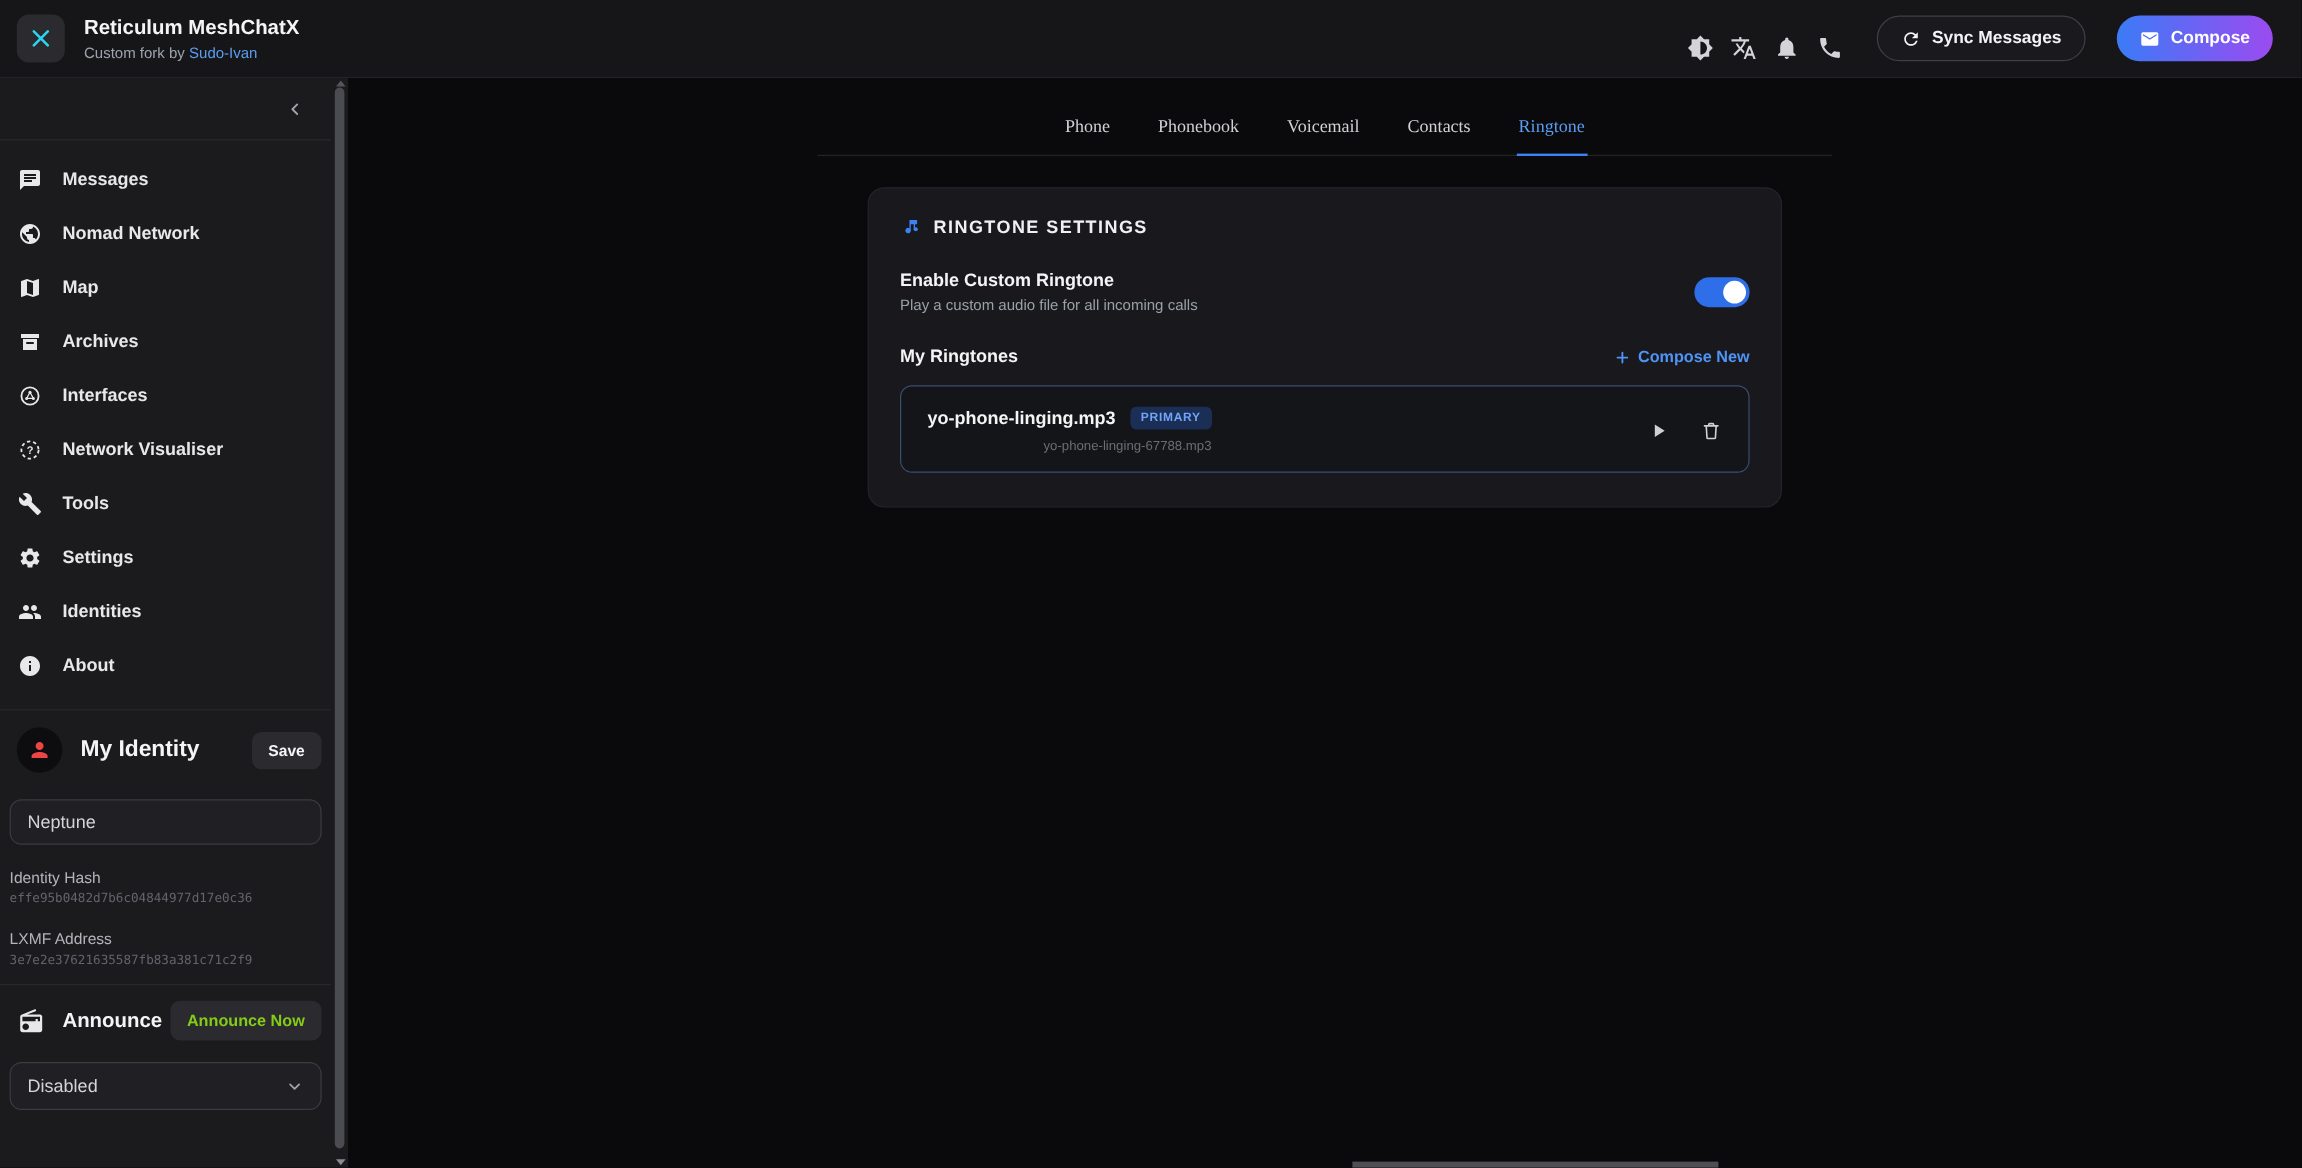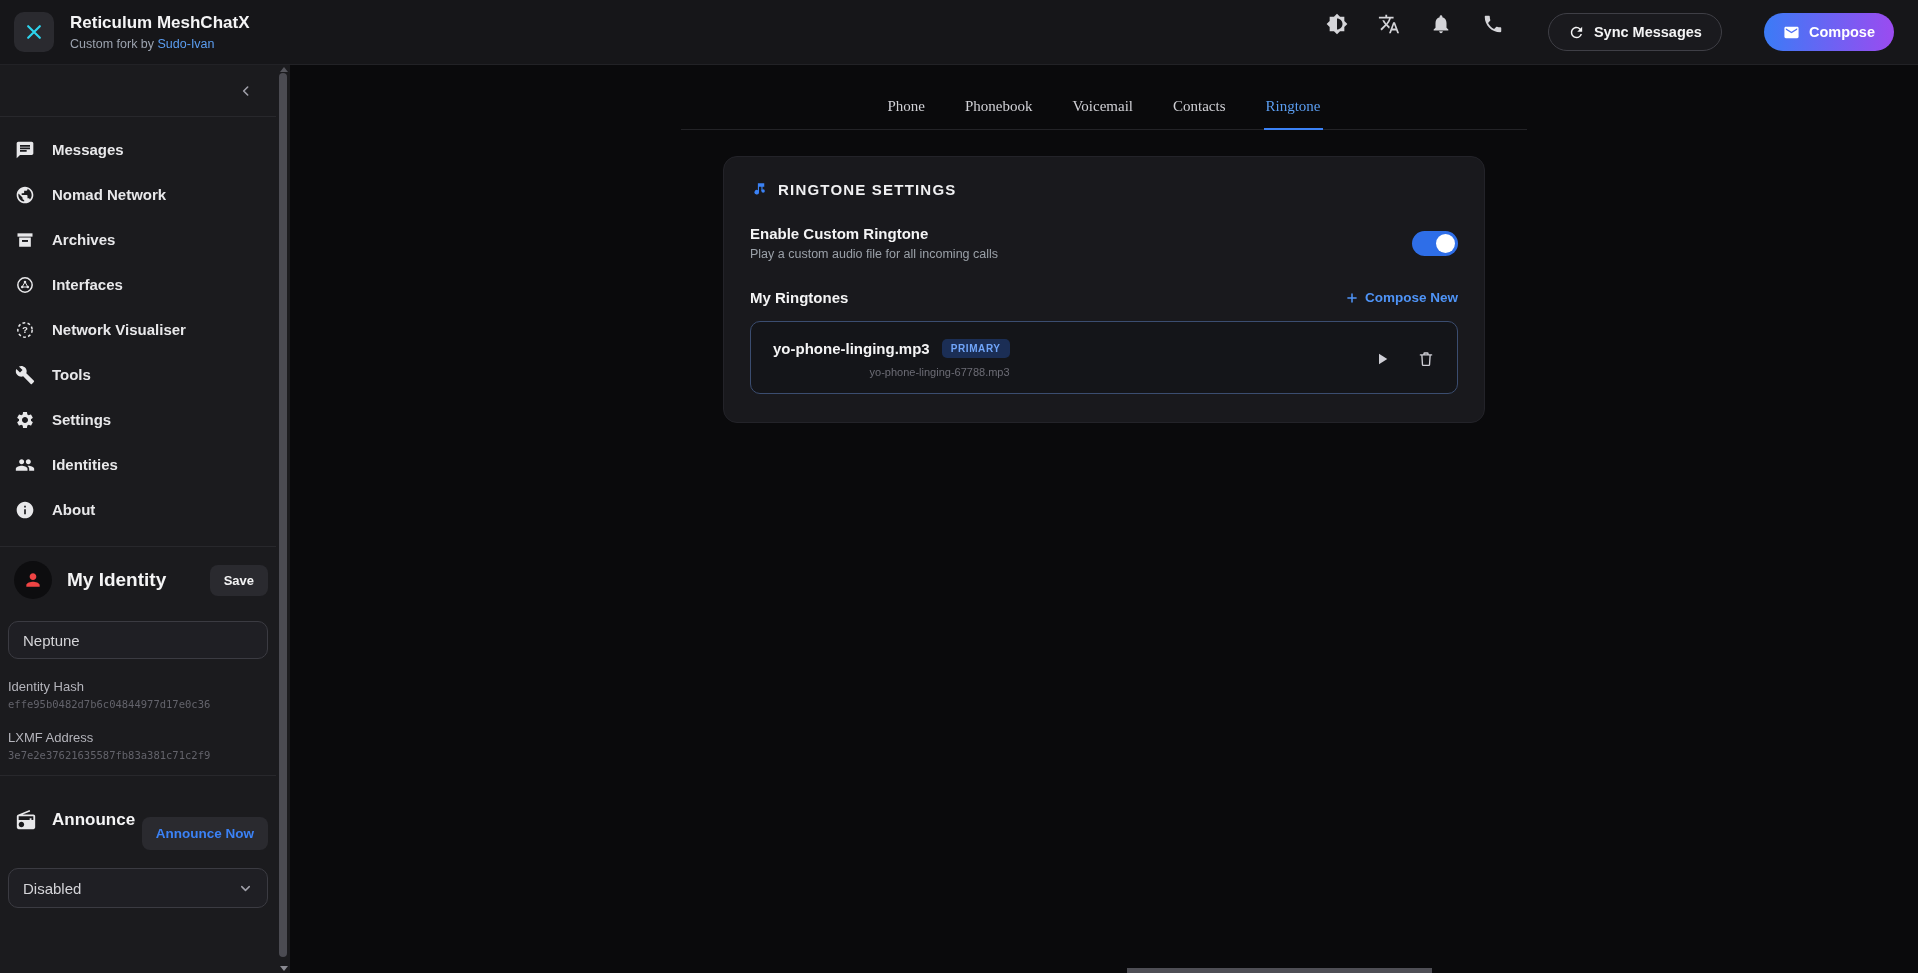--- a/index.html
+++ b/index.html
@@ -10,21 +10,21 @@
   .header { position:absolute; top:0; left:0; width:1918px; height:65px;
     background:#161619; border-bottom:1px solid #222226;
     display:flex; align-items:center; padding:0 24px 0 14px; z-index:5; }
   .logo { width:40px; height:40px; border-radius:10px; background:#2a2a2f;
     display:flex; align-items:center; justify-content:center; flex:0 0 auto; }
   .logo svg { width:20px; height:20px; }
   .titleblock { margin-left:16px; }
   .app-title { font-size:17px; font-weight:700; color:#f4f4f5; line-height:1.2; }
   .app-sub { font-size:12.5px; color:#9ca3af; margin-top:3px; }
   .app-sub a { color:#5b9df0; text-decoration:none; }
-  .header-right { margin-left:auto; display:flex; align-items:flex-start; gap:30px; }
+  .header-right { margin-left:auto; display:flex; align-items:flex-end; gap:14px; }
   .hicon { width:22px; height:22px; color:#d4d4d8; cursor:pointer; display:flex; }
   .hicon svg { width:22px; height:22px; }
   .btn-sync { display:flex; align-items:center; gap:9px; height:38px; padding:0 19px;
     border:1px solid #3f3f46; border-radius:999px; background:#1a1a1e; color:#f4f4f5;
     font-size:14.5px; font-weight:600; margin-left:14px; cursor:pointer;
     font-family:inherit; }
   .btn-sync svg { width:17px; height:17px; }
   .btn-compose { display:flex; align-items:center; gap:9px; height:38px; padding:0 19px;
     border:none; border-radius:999px; color:#fff; font-size:14.5px; font-weight:700;
     background:linear-gradient(90deg,#3b7bf6,#9b4bf0); margin-left:12px; cursor:pointer;
@@ -59,22 +59,22 @@
     color:#d4d4d8; font-size:15px; padding:0 14px; font-family:inherit; }
   .meta-label { font-size:13px; color:#b4b4bb; margin-top:20px; }
   .meta-value { font-size:10.5px; color:#63636b; margin-top:4px;
     font-family:"DejaVu Sans Mono",monospace; }
 
   .announce-sec { border-top:1px solid #28282c; margin-top:14px; padding:13px 8px 0 8px; }
   .announce-head { display:flex; align-items:center; }
   .announce-head > svg { width:22px; height:22px; color:#e8e8ea; margin-left:7px; }
   .announce-title { font-size:17px; font-weight:600; color:#f4f4f5; margin-left:15px; }
   .btn-announce { margin-left:auto; background:#2a2a2f; border:none; border-radius:8px;
-    color:#3b82f6; font-size:13.5px; font-weight:700; padding:9px 14px; cursor:pointer;
-    font-family:inherit;margin-top:28px; }
+    color:#84cc16; font-size:13.5px; font-weight:700; padding:9px 14px; cursor:pointer;
+    font-family:inherit; }
   .mode-select { margin-top:18px; height:40px; background:#1f1f24;
     border:1px solid #3b3b42; border-radius:10px; display:flex; align-items:center;
     padding:0 14px; cursor:pointer; }
   .mode-select .val { font-size:15px; color:#d4d4d8; }
   .mode-select svg { width:15px; height:15px; color:#a1a1aa; margin-left:auto; }
 
   
   .vscroll { position:absolute; top:0; right:0; width:13px; bottom:0; }
   .vthumb { position:absolute; top:8px; left:2px; width:8px; height:884px;
     background:#4b4b52; border-radius:4px; }
@@ -193,20 +193,26 @@
         <svg viewBox="0 0 24 24" fill="currentColor">
             <path d="M20 2H4c-1.1 0-2 .9-2 2v18l4-4h14c1.1 0 2-.9 2-2V4c0-1.1-.9-2-2-2zM6 9h12v2H6V9zm8 5H6v-2h8v2zm4-6H6V6h12v2z"></path>
           </svg>
         <span class="nav-label">Messages</span>
       </div>
       <div class="nav-item">
         <svg viewBox="0 0 24 24" fill="currentColor">
             <path d="M12 2C6.48 2 2 6.48 2 12s4.48 10 10 10 10-4.48 10-10S17.52 2 12 2zm-1 17.93c-3.95-.49-7-3.85-7-7.93 0-.62.08-1.21.21-1.79L9 15v1c0 1.1.9 2 2 2v1.93zm6.9-2.54c-.26-.81-1-1.39-1.9-1.39h-1v-3c0-.55-.45-1-1-1H8v-2h2c.55 0 1-.45 1-1V7h2c1.1 0 2-.9 2-2v-.41c2.93 1.19 5 4.06 5 7.41 0 2.08-.8 3.97-2.1 5.39z"></path>
           </svg>
         <span class="nav-label">Nomad Network</span>
+      </div>
+      <div class="nav-item">
+        <svg viewBox="0 0 24 24" fill="currentColor">
+            <path d="M20.5 3l-.16.03L15 5.1 9 3 3.36 4.9c-.21.07-.36.25-.36.48V20.5c0 .28.22.5.5.5l.16-.03L9 18.9l6 2.1 5.64-1.9c.21-.07.36-.25.36-.48V3.5c0-.28-.22-.5-.5-.5zM15 19l-6-2.11V5l6 2.11V19z"></path>
+          </svg>
+        <span class="nav-label">Map</span>
       </div>
       <div class="nav-item">
         <svg viewBox="0 0 24 24" fill="currentColor">
             <path d="M3 4h18v4H3z"></path>
             <path d="M5 9h14v11H5zm3.5 3v2h7v-2z" fill-rule="evenodd"></path>
             <rect x="8.5" y="12" width="7" height="2" fill="#1b1b1e"></rect>
           </svg>
         <span class="nav-label">Archives</span>
       </div>
       <div class="nav-item">

